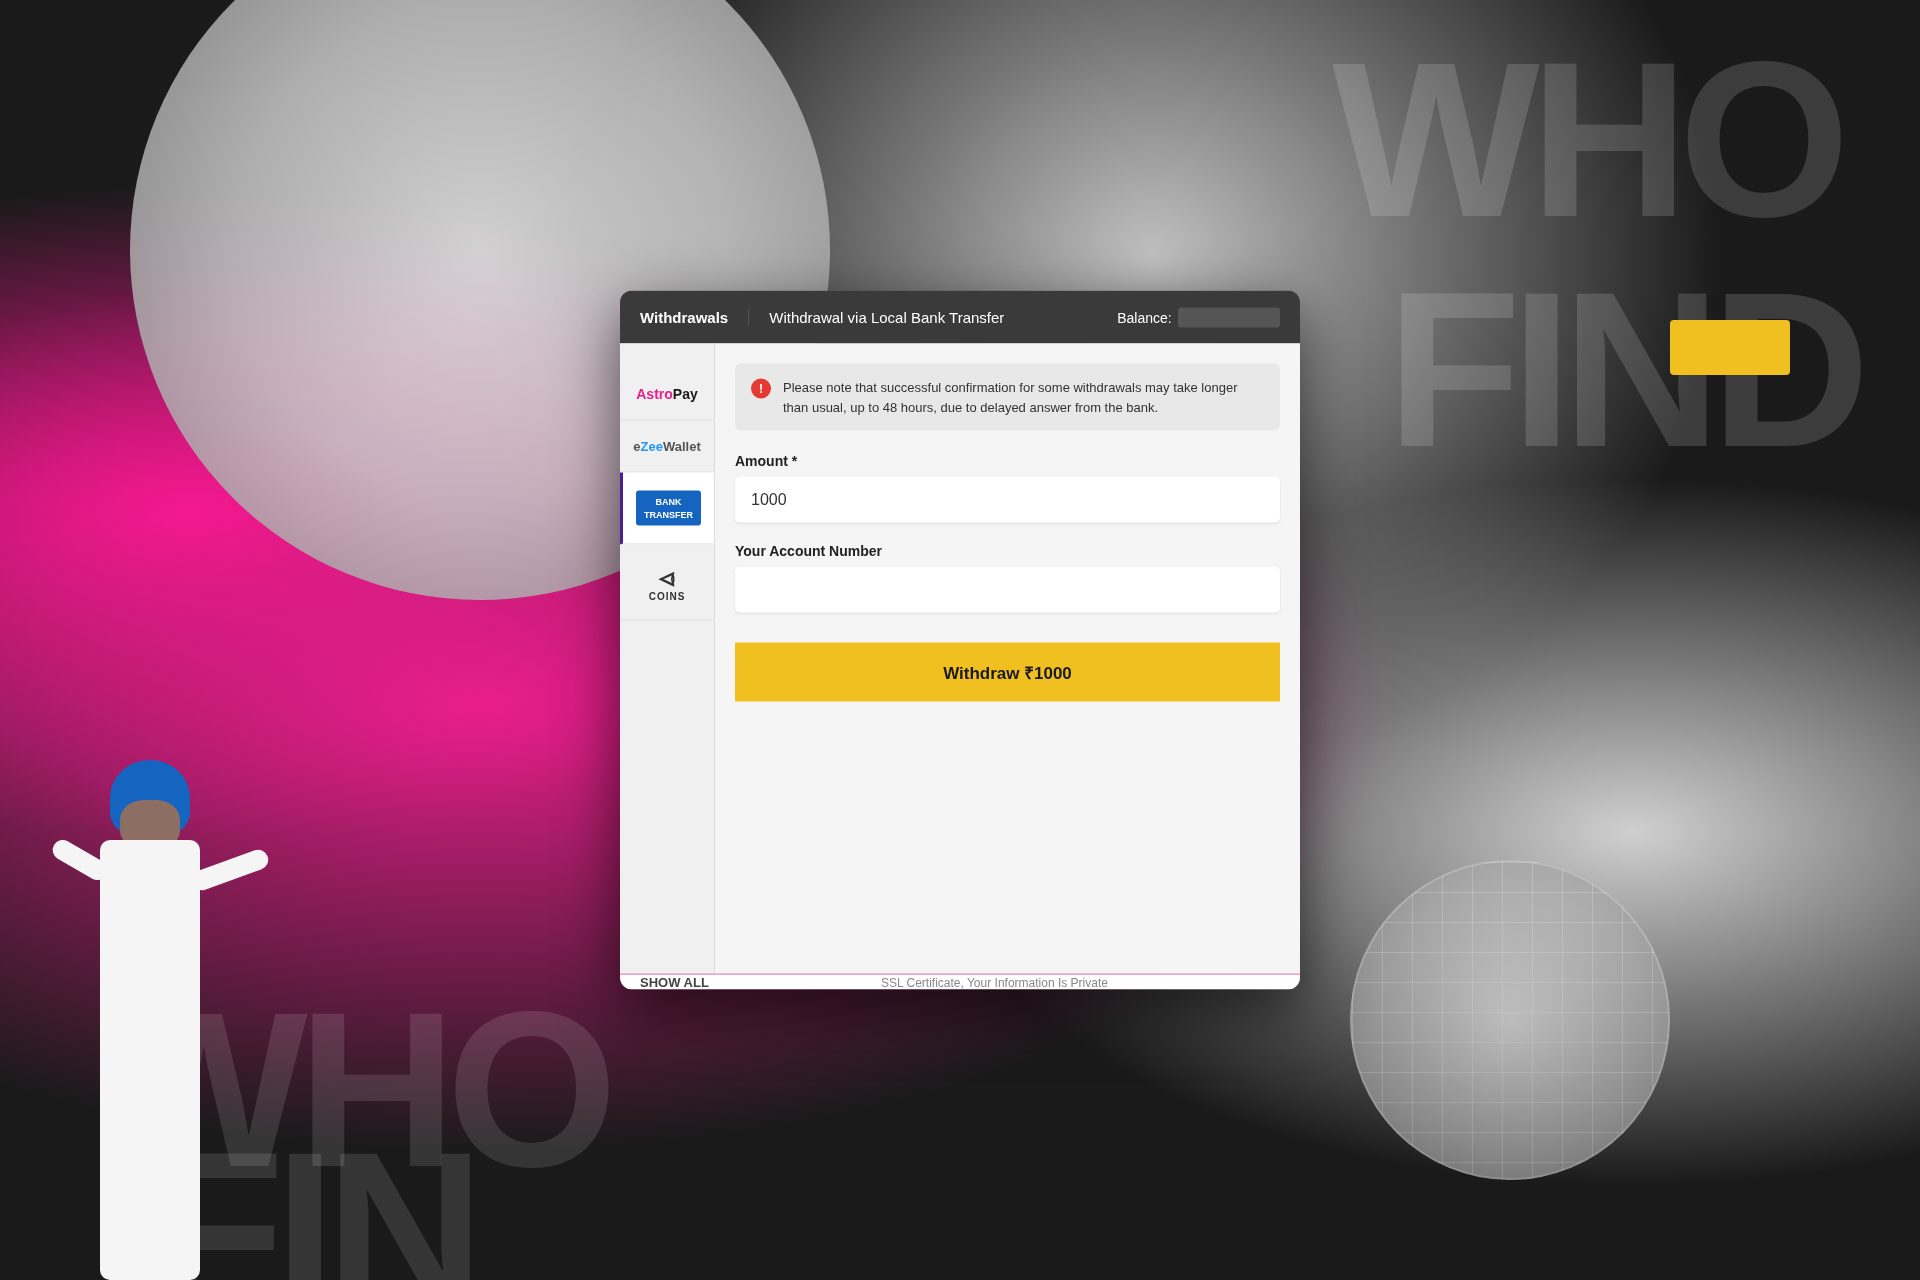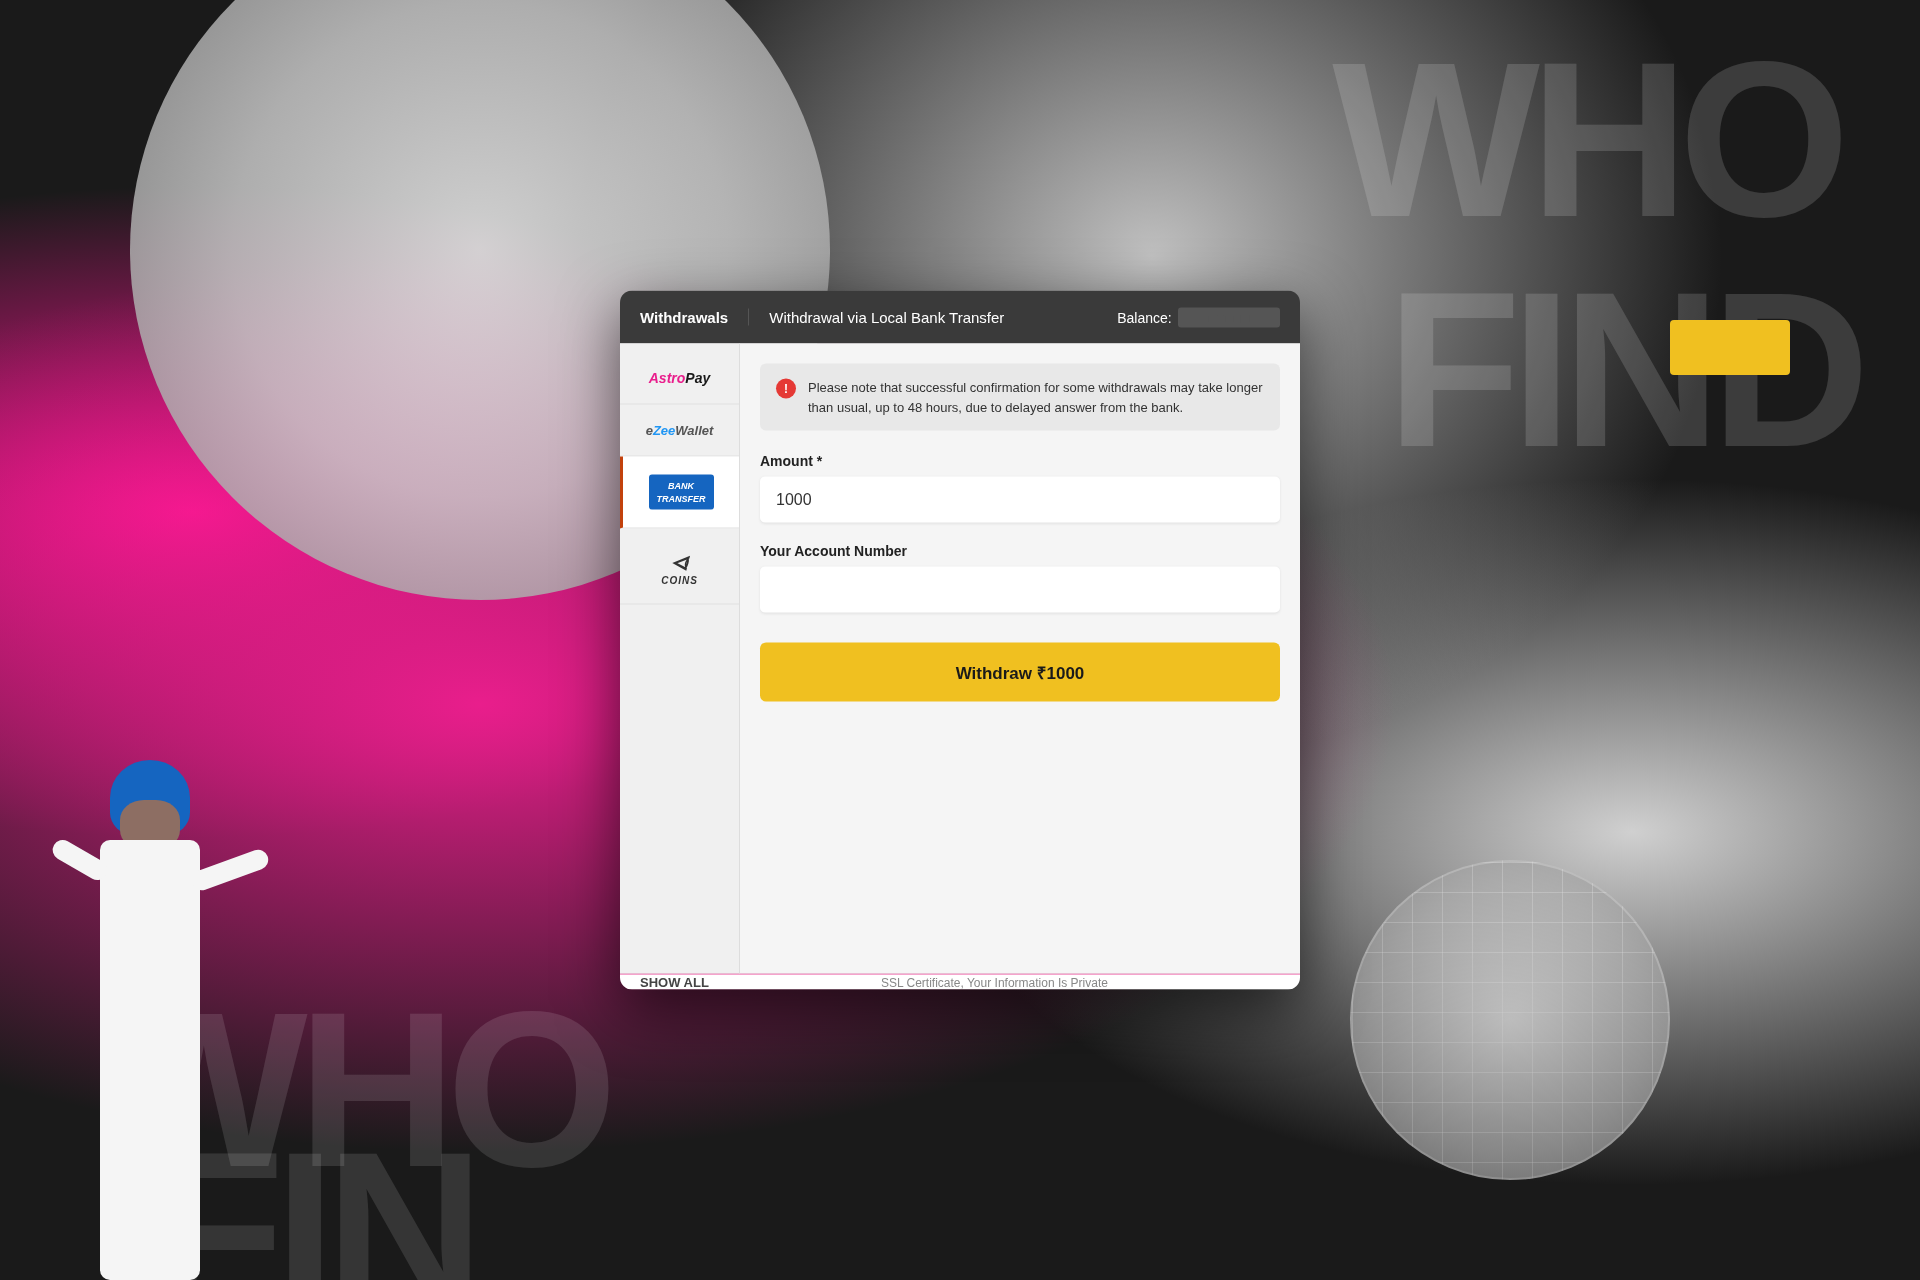--- a/index.html
+++ b/index.html
@@ -249,42 +249,41 @@
 
     
     .modal-body {
       display: flex;
       background: #f0f0f0;
       min-height: 630px;
     }
 
     
     .modal-sidebar {
-      width: 120px;
+      width: 95px;
       background: #f0f0f0;
       border-right: 1px solid #ddd;
       display: flex;
       flex-direction: column;
       align-items: center;
-      padding-top: 8px;
-      font-style: italic;
+      padding-top: 24px;
     }
 
     .sidebar-item {
       width: 100%;
       display: flex;
       align-items: center;
       justify-content: center;
       padding: 18px 10px;
       cursor: pointer;
       border-bottom: 1px solid #e0e0e0;
     }
 
     .sidebar-item.active {
-      border-left: 3px solid #c2410c;
+      border-left: 3px solid #4c1d95;
       background: #fff;
     }
 
     .astropay-logo {
       font-size: 14px;
       font-weight: 700;
       color: #1a1a1a;
     }
 
     .astropay-logo span {
@@ -400,21 +399,21 @@
 
     .form-input.left-align {
       text-align: left;
     }
 
     .withdraw-btn {
       width: 100%;
       background: #f0c020;
       color: #1a1a1a;
       border: none;
-      border-radius: 6px;
+      border-radius: 0;
       padding: 18px;
       font-size: 17px;
       font-weight: 700;
       cursor: pointer;
       margin-top: 10px;
     }
 
     
     .modal-footer {
       background: #ffffff;

